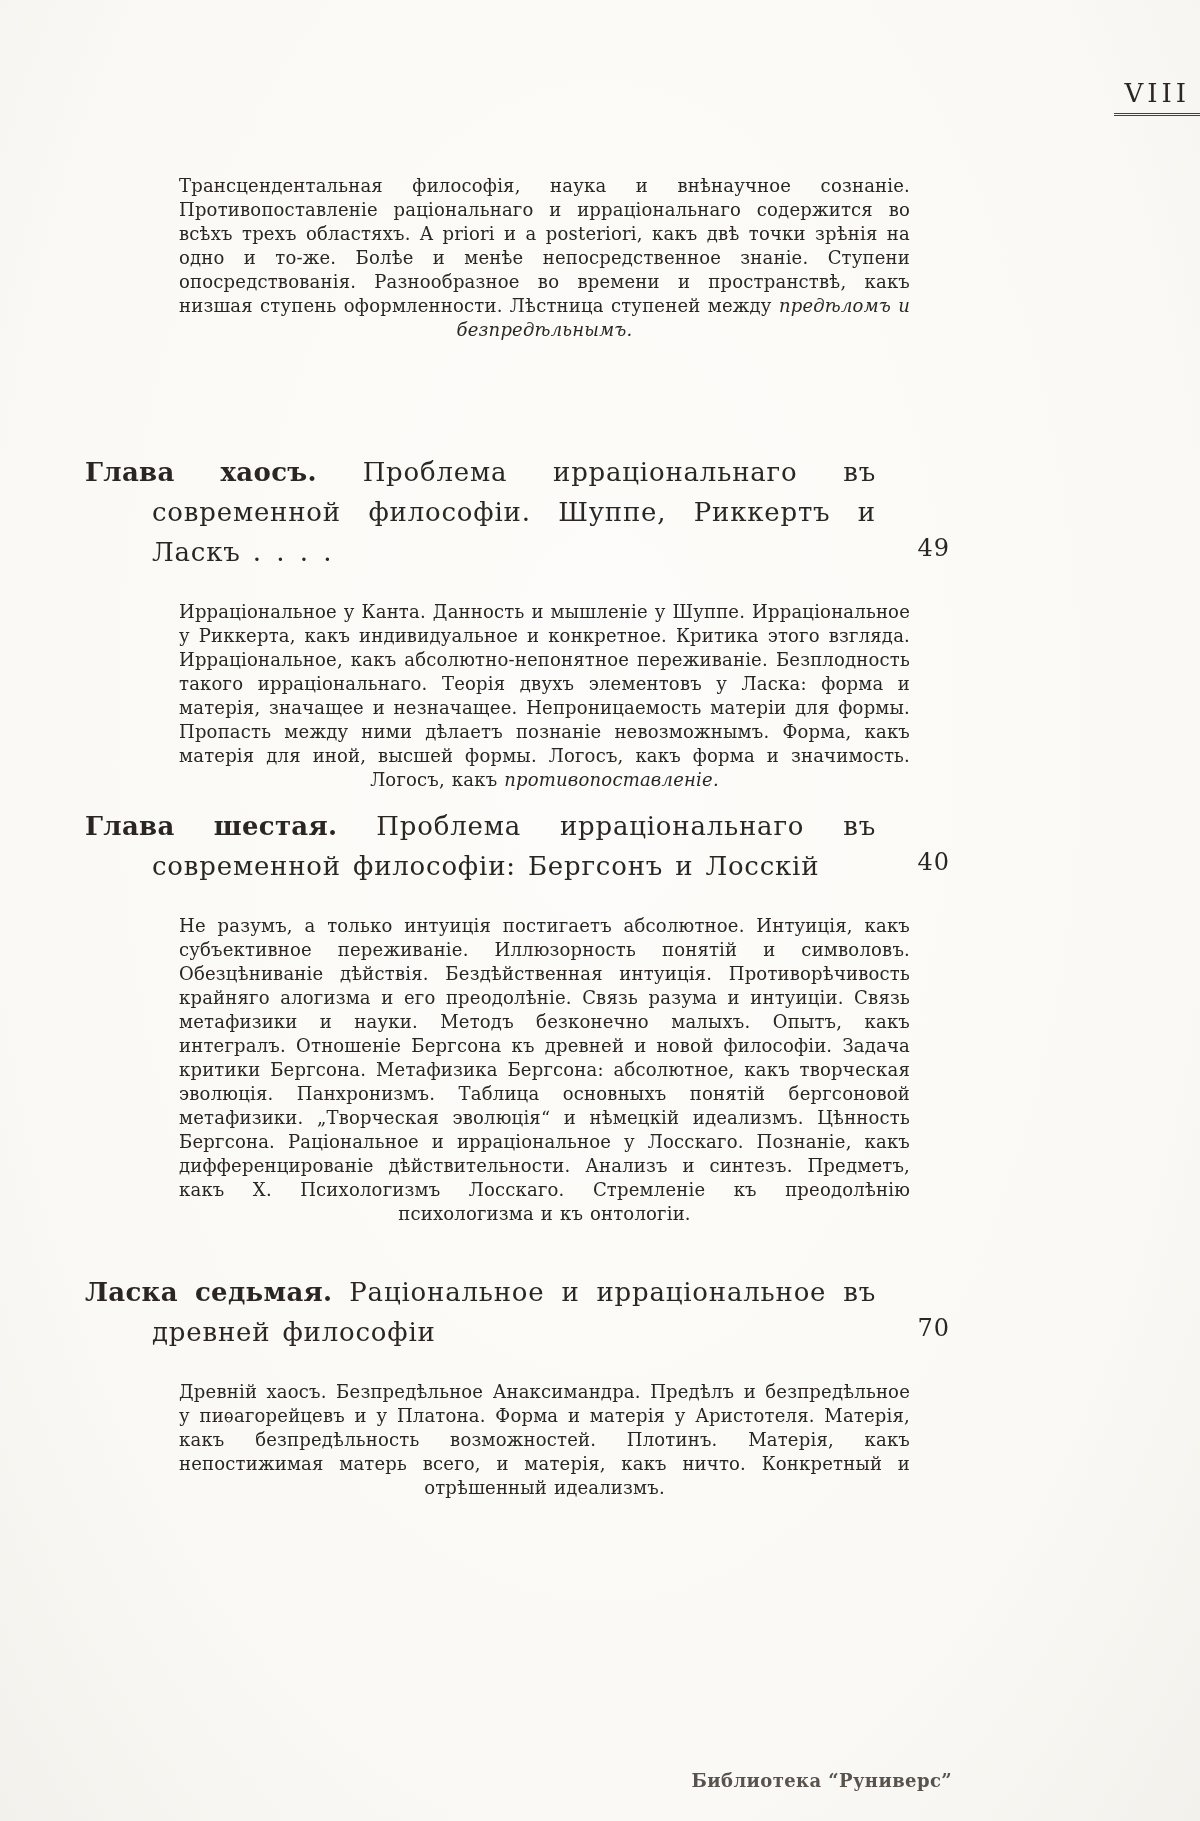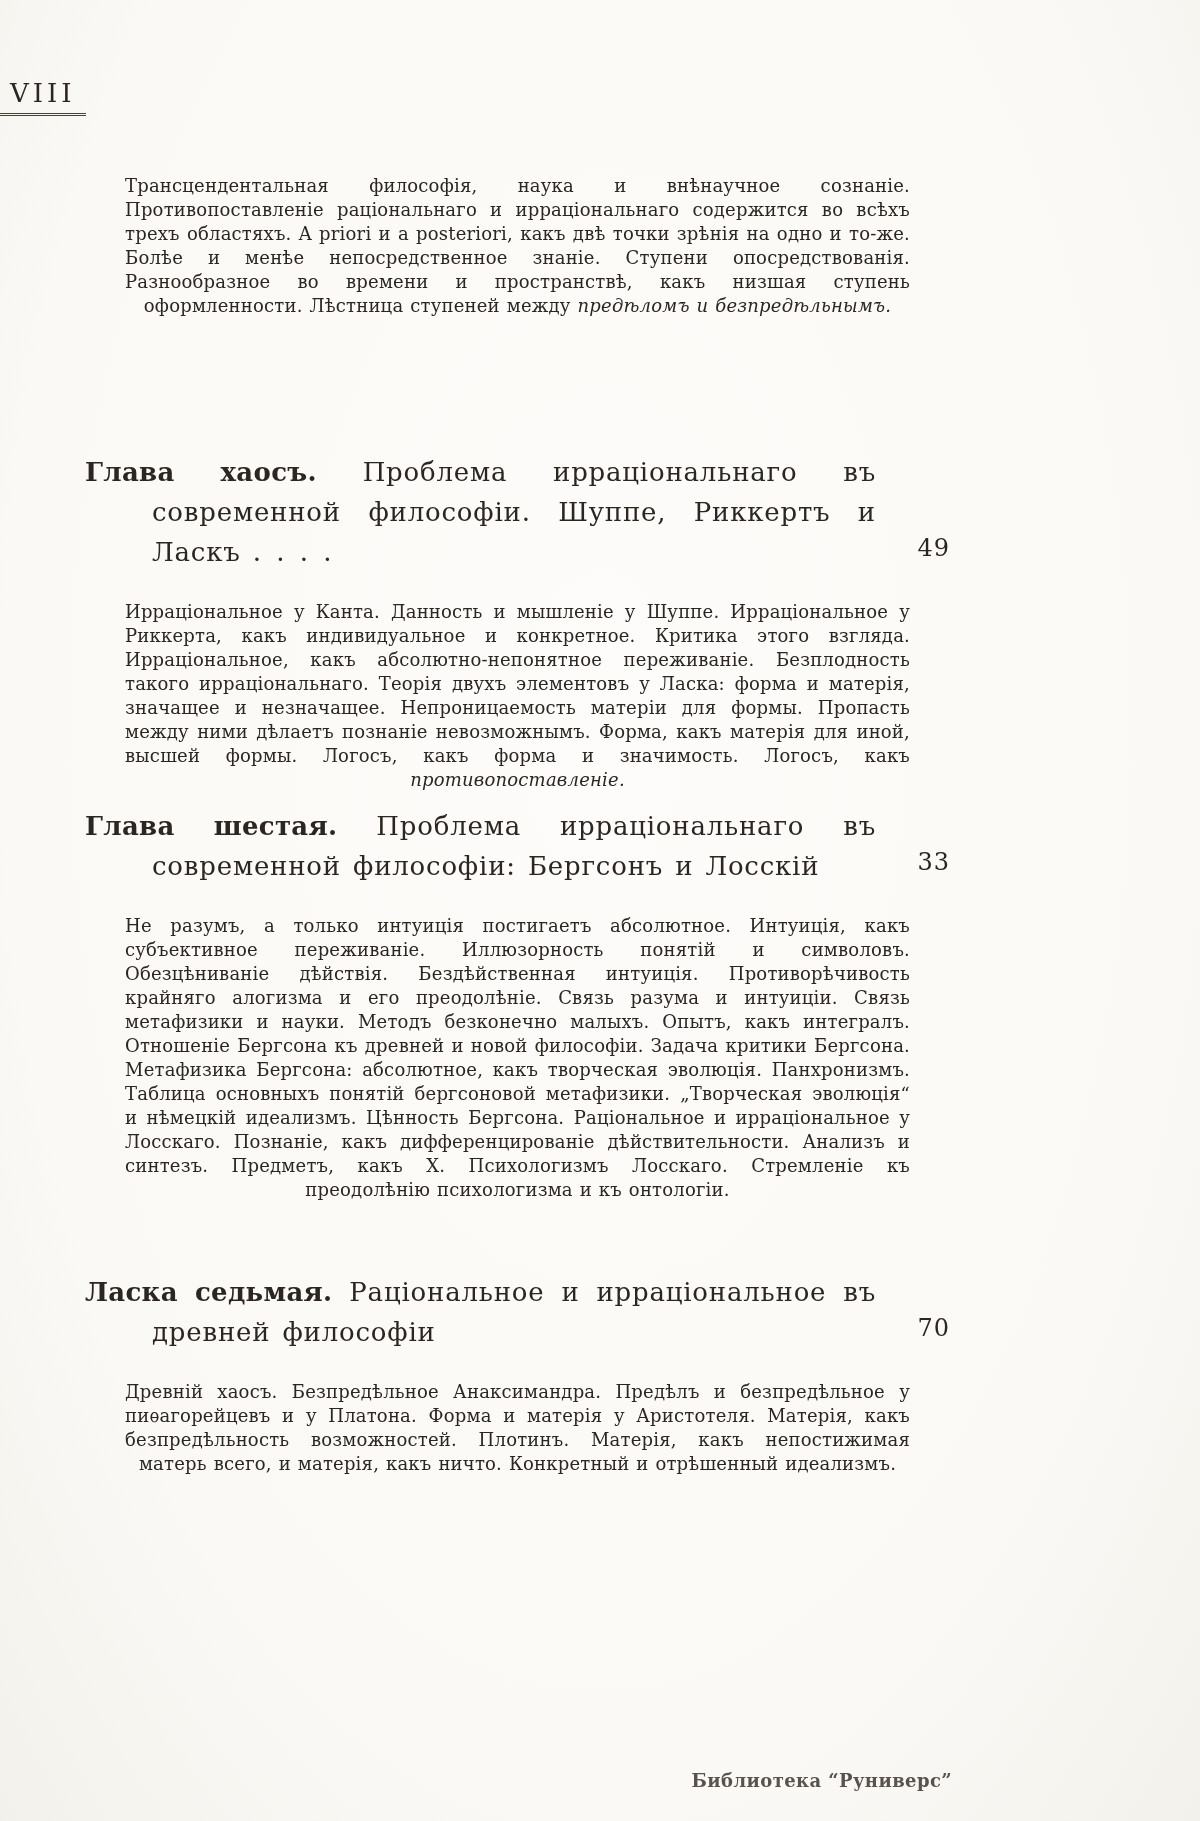--- a/index.html
+++ b/index.html
@@ -11,21 +11,21 @@
     background: #fbfaf7;
     background-image: radial-gradient(ellipse at 50% 40%, #fdfcfa 0%, #faf9f5 70%, #f3f1ec 100%);
     font-family: "DejaVu Serif", serif;
     color: #2b2622;
     overflow: hidden;
   }
 
   .folio {
     position: absolute;
     top: 78px; left: 0; right: 0;
-    text-align: left;
+    text-align: right;
     font-size: 26px;
     letter-spacing: 4px;
   }
   .folio .folio-inner {
     display: inline-block;
     border-bottom: 3px double #46403b;
     padding: 0 10px 5px 10px;
   }
 
   .entry { position: absolute; left: 85px; right: 250px; }
@@ -50,21 +50,21 @@
   .leader { letter-spacing: 2px; }
   .pagenum {
     position: absolute;
     right: 0; bottom: 4px;
     text-indent: 0;
     font-size: 24px;
     letter-spacing: 1px;
   }
 
   .sum {
-    margin: 28px 40px 0 40px;
+    margin: 28px 40px 0 94px;
     font-size: 18px;
     line-height: 24px;
     text-align: justify;
     text-align-last: center;
     letter-spacing: 0.2px;
     word-spacing: 1px;
   }
   .sum i { font-style: italic; }
 
   .watermark {
@@ -90,21 +90,21 @@
   <section class="entry e1">
     <p class="sum"><span>Трансцендентальная философія, наука и внѣнаучное сознаніе. Противопоставленіе раціональнаго и ирраціональнаго содержится во всѣхъ трехъ областяхъ. A priori и a posteriori, какъ двѣ точки зрѣнія на одно и то-же. Болѣе и менѣе непосредственное знаніе. Ступени опосредствованія. Разнообразное во времени и пространствѣ, какъ низшая ступень оформленности. Лѣстница ступеней между </span><i>предѣломъ и безпредѣльнымъ.</i></p>
   </section>
 
   <section class="entry e2">
     <p class="head"><b class="chap">Глава хаосъ.</b> <span class="title">Проблема ирраціональнаго въ современной философіи. Шуппе, Риккертъ и Ласкъ</span> <span class="leader">. . . .</span><span class="pagenum">49</span></p>
     <p class="sum"><span>Ирраціональное у Канта. Данность и мышленіе у Шуппе. Ирраціональное у Риккерта, какъ индивидуальное и конкретное. Критика этого взгляда. Ирраціональное, какъ абсолютно-непонятное переживаніе. Безплодность такого ирраціональнаго. Теорія двухъ элементовъ у Ласка: форма и матерія, значащее и незначащее. Непроницаемость матеріи для формы. Пропасть между ними дѣлаетъ познаніе невозможнымъ. Форма, какъ матерія для иной, высшей формы. Логосъ, какъ форма и значимость. Логосъ, какъ </span><i>противопоставленіе.</i></p>
   </section>
 
   <section class="entry e3">
-    <p class="head"><b class="chap">Глава шестая.</b> <span class="title">Проблема ирраціональнаго въ современной философіи: Бергсонъ и Лосскій</span> <span class="leader"></span><span class="pagenum">33</span></p>
+    <p class="head"><b class="chap">Глава шестая.</b> <span class="title">Проблема ирраціональнаго въ современной философіи: Бергсонъ и Лосскій</span> <span class="leader"></span><span class="pagenum">40</span></p>
     <p class="sum"><span>Не разумъ, а только интуиція постигаетъ абсолютное. Интуиція, какъ субъективное переживаніе. Иллюзорность понятій и символовъ. Обезцѣниваніе дѣйствія. Бездѣйственная интуиція. Противорѣчивость крайняго алогизма и его преодолѣніе. Связь разума и интуиціи. Связь метафизики и науки. Методъ безконечно малыхъ. Опытъ, какъ интегралъ. Отношеніе Бергсона къ древней и новой философіи. Задача критики Бергсона. Метафизика Бергсона: абсолютное, какъ творческая эволюція. Панхронизмъ. Таблица основныхъ понятій бергсоновой метафизики. „Творческая эволюція“ и нѣмецкій идеализмъ. Цѣнность Бергсона. Раціональное и ирраціональное у Лосскаго. Познаніе, какъ дифференцированіе дѣйствительности. Анализъ и синтезъ. Предметъ, какъ X. Психологизмъ Лосскаго. Стремленіе къ преодолѣнію психологизма и къ онтологіи.</span><i></i></p>
   </section>
 
   <section class="entry e4">
     <p class="head"><b class="chap">Ласка седьмая.</b> <span class="title">Раціональное и ирраціональное въ древней философіи</span> <span class="leader"></span><span class="pagenum">70</span></p>
     <p class="sum"><span>Древній хаосъ. Безпредѣльное Анаксимандра. Предѣлъ и безпредѣльное у пиѳагорейцевъ и у Платона. Форма и матерія у Аристотеля. Матерія, какъ безпредѣльность возможностей. Плотинъ. Матерія, какъ непостижимая матерь всего, и матерія, какъ ничто. Конкретный и отрѣшенный идеализмъ.</span><i></i></p>
   </section>
 
   <div class="watermark">Библиотека “Руниверс”</div>
 

